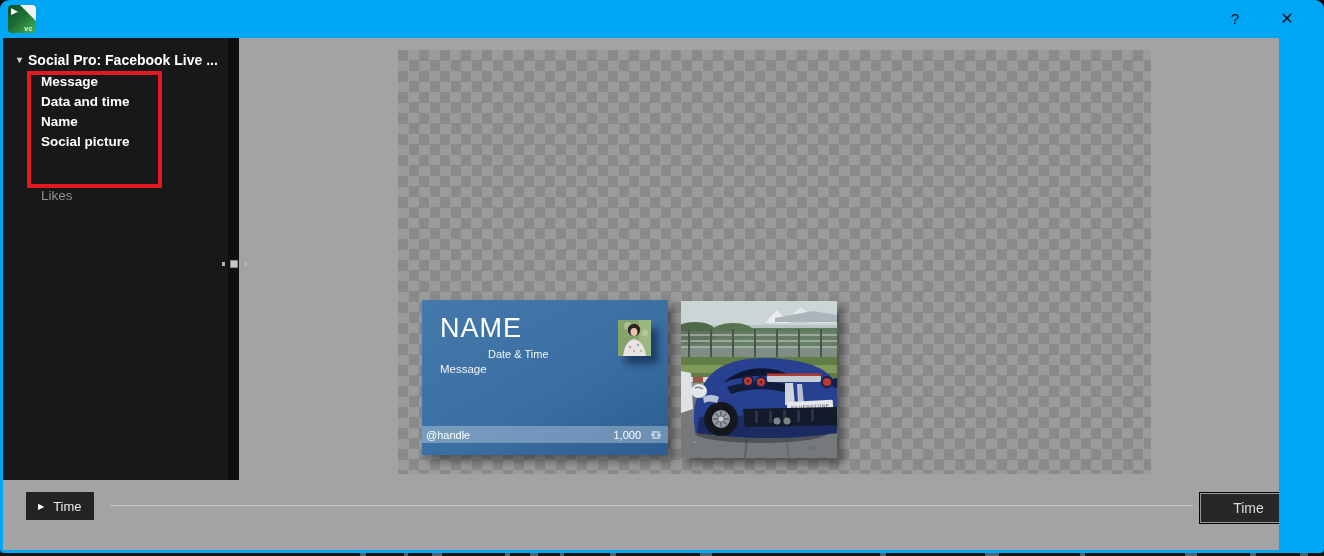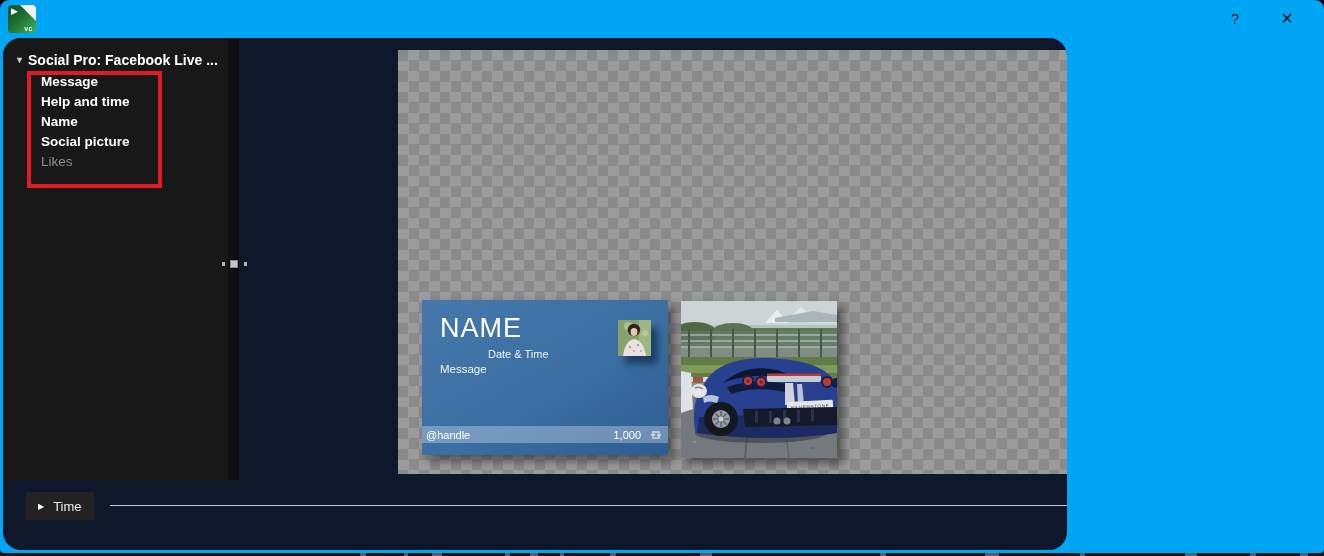--- a/index.html
+++ b/index.html
@@ -18,33 +18,33 @@
   .app-icon .play { position:absolute; left:3px; top:1px; color:#fff; font-size:9px; }
   .app-icon .vc { position:absolute; right:3px; bottom:1px; color:#eaf6ec; font-size:7px; font-weight:bold; letter-spacing:.5px; }
   .title-text { position:absolute; left:66px; top:0; height:38px; line-height:38px;
                 color:#05121f; font-size:15px; }
   .tb-btn { position:absolute; top:0; width:46px; height:38px; text-align:center; line-height:38px;
             color:#05121f; font-size:15px; cursor:pointer; }
   .tb-help { right:66px; }
   .tb-close { right:14px; font-size:16px; }
 
   
-  .content { position:absolute; left:3px; top:38px; width:1064px; height:512px; background:#0f172a; overflow:hidden;border-radius:18px; }
+  .content { position:absolute; left:3px; top:38px; width:1276px; height:512px; background:#a3a3a3; overflow:hidden; }
   .sidebar { position:absolute; left:0; top:0; width:225px; height:442px; background:#181818; }
   .splitter { position:absolute; left:225px; top:0; width:11px; height:442px; background:#0f0f0f; cursor:col-resize; }
   .grip-c { position:absolute; left:227px; top:222px; width:8px; height:8px; background:#c6c6c6;
             box-shadow: inset 0 0 0 1px #8a8a8a; }
   .grip-l { position:absolute; left:219px; top:224px; width:3px; height:4px; background:#b5b5b5; }
   .grip-r { position:absolute; left:241px; top:224px; width:3px; height:4px; background:#b5b5b5; }
 
   
   .tree-header { position:absolute; left:14px; top:14px; color:#ffffff; font-size:14px; font-weight:bold; white-space:nowrap; }
   .tree-arrow { color:#cfcfcf; font-size:10px; margin-right:6px; vertical-align:2px; }
   .tree-item { position:absolute; left:38px; color:#ffffff; font-size:13.5px; font-weight:bold; white-space:nowrap; cursor:pointer; }
-  .tree-item.dim { color:#8f8f8f; font-weight:normal; }
+  .tree-item.dim { color:#8f8f8f; font-weight:normal;margin-top:34px; }
   .red-box { position:absolute; left:24px; top:33px; width:135px; height:117px;
              border:4px solid #e11a24; pointer-events:none; }
 
   
   .canvas { position:absolute; left:395px; top:12px; width:753px; height:424px;
             background:repeating-conic-gradient(#9b9b9b 0% 25%, #8a8a8a 0% 50%);
             background-size:21px 21px; }
 
   
   .card { position:absolute; left:24px; top:250px; width:246px; height:155px;
@@ -96,21 +96,21 @@
     <span class="tb-btn tb-close">✕</span>
   </div>
 
   <div class="content">
 
     <div class="sidebar">
       <div class="tree-header">
         <span class="tree-arrow">▾</span><span>Social Pro: Facebook Live ...</span>
       </div>
       <div class="tree-item" style="top:36px">Message</div>
-      <div class="tree-item" style="top:56px">Help and time</div>
+      <div class="tree-item" style="top:56px">Data and time</div>
       <div class="tree-item" style="top:76px">Name</div>
       <div class="tree-item" style="top:96px">Social picture</div>
       <div class="tree-item dim" style="top:116px">Likes</div>
       <div class="red-box"></div>
     </div>
 
     <div class="splitter"></div>
     <div class="grip-l"></div>
     <div class="grip-c"></div>
     <div class="grip-r"></div>

